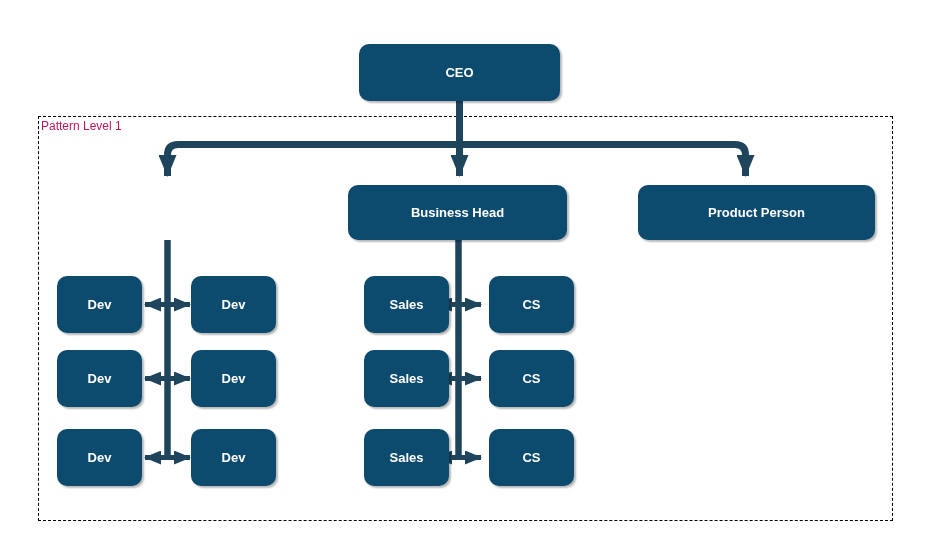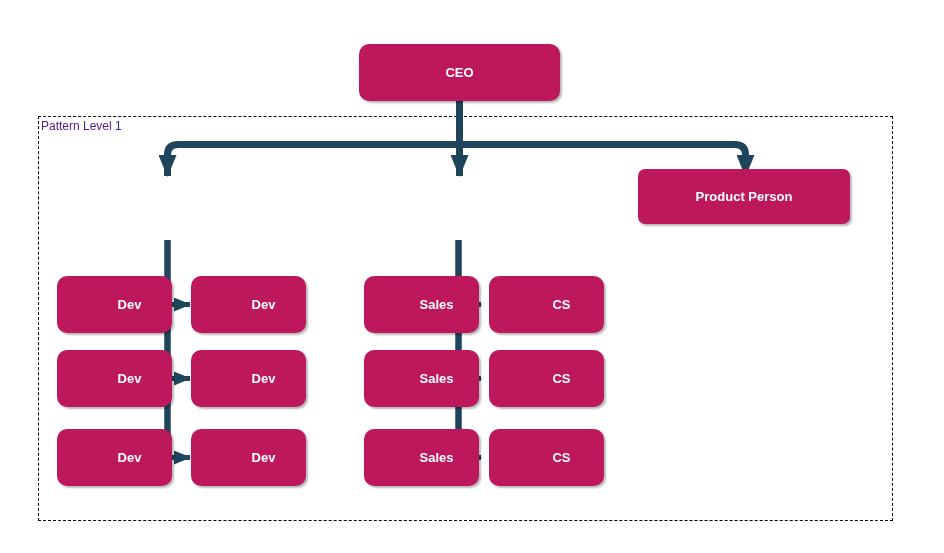--- a/index.html
+++ b/index.html
@@ -22,49 +22,49 @@
     width: 853px;
     height: 403px;
     border: 1px dashed #000000;
     z-index: 0;
   }
   .pattern-label {
     position: absolute;
     left: 2px;
     top: 2px;
     font-size: 12px;
-    color: #4c1d95;
+    color: #be185d;
     white-space: nowrap;
   }
   svg.connectors {
     position: absolute;
     left: 0;
     top: 0;
     z-index: 1;
   }
   .node {
     position: absolute;
-    background: #be185d;
+    background: #0c4a6e;
     color: #ffffff;
     border-radius: 10px;
     box-shadow: 2px 2px 2px rgba(0,0,0,0.28);
     display: flex;
     align-items: center;
     justify-content: center;
     font-weight: bold;
     font-size: 13px;
     text-align: center;
     z-index: 2;
     cursor: default;
   }
   .node-ceo            { left: 359px; top: 44px;  width: 201px; height: 57px; }
   .node-tech-head      { left: 59px;  top: 185px; width: 217px; height: 55px; }
   .node-biz-head       { left: 348px; top: 185px; width: 219px; height: 55px; }
-  .node-product-person { left: 638px; top: 169px; width: 212px; height: 55px; border-radius: 7px; }
-  .node-small          { width: 85px; height: 57px; padding-left: 30px; }
+  .node-product-person { left: 638px; top: 185px; width: 237px; height: 55px; }
+  .node-small          { width: 85px; height: 57px; }
   .col-tech-left  { left: 57px; }
   .col-tech-right { left: 191px; }
   .col-sales      { left: 348px; margin-left: 16px; }
   .col-cs         { left: 489px; }
   .row-1 { top: 276px; }
   .row-2 { top: 350px; }
   .row-3 { top: 429px; }
 </style>
 </head>
 <body>
@@ -102,20 +102,21 @@
       <path d="M145,457.5 L190,457.5" stroke-width="5" marker-start="url(#arrow-small-start)" marker-end="url(#arrow-small-end)"></path>
 
       <path d="M436,304.5 L481,304.5" stroke-width="5" marker-start="url(#arrow-small-start)" marker-end="url(#arrow-small-end)"></path>
       <path d="M436,378.5 L481,378.5" stroke-width="5" marker-start="url(#arrow-small-start)" marker-end="url(#arrow-small-end)"></path>
       <path d="M436,457.5 L481,457.5" stroke-width="5" marker-start="url(#arrow-small-start)" marker-end="url(#arrow-small-end)"></path>
     </g>
   </svg>
 
   <div class="node node-ceo">CEO</div>
 
+  <div class="node node-biz-head">Business Head</div>
   <div class="node node-product-person">Product Person</div>
 
   <div class="node node-small col-tech-left row-1">Dev</div>
   <div class="node node-small col-tech-right row-1">Dev</div>
   <div class="node node-small col-tech-left row-2">Dev</div>
   <div class="node node-small col-tech-right row-2">Dev</div>
   <div class="node node-small col-tech-left row-3">Dev</div>
   <div class="node node-small col-tech-right row-3">Dev</div>
 
   <div class="node node-small col-sales row-1">Sales</div>

